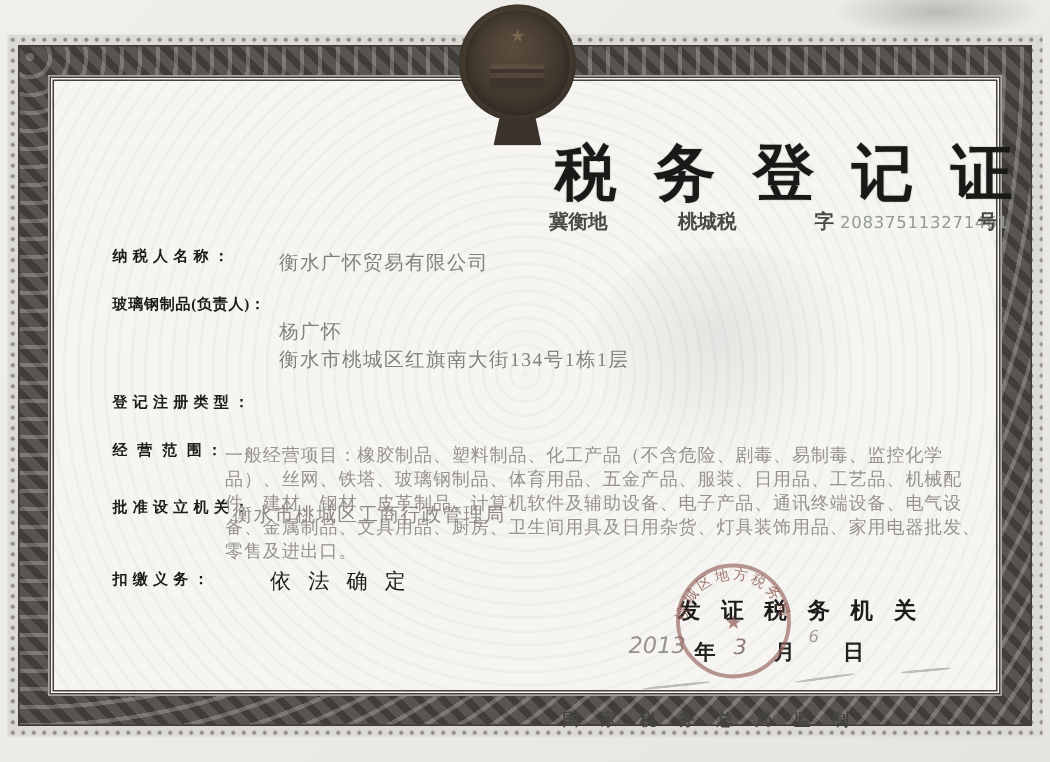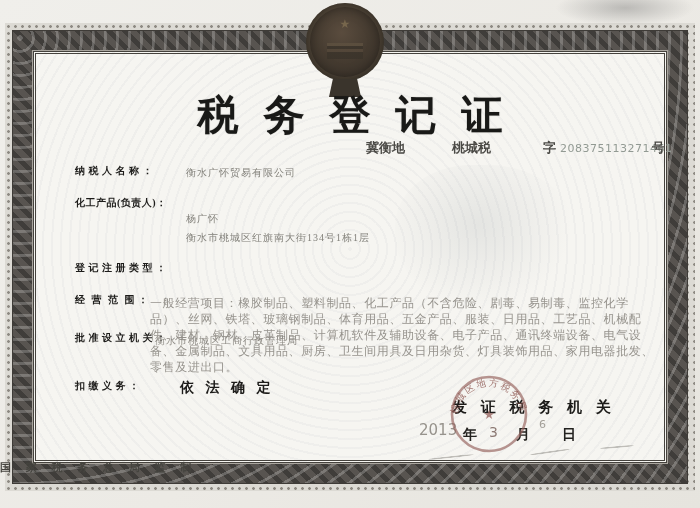--- a/index.html
+++ b/index.html
@@ -33,44 +33,44 @@
     background:radial-gradient(circle at 46% 38%,#5a4c3e 0%,#453b30 45%,#332d26 100%);
     box-shadow:inset 0 0 0 4px rgba(210,190,150,.10), inset 0 0 14px rgba(0,0,0,.6);}
   .emblem .gate{position:absolute;left:22px;top:40px;width:36px;height:16px;
     background:linear-gradient(#5e5140 0 3px,#3a332a 3px 6px,#55483a 6px 9px,#3a332a 9px 16px);opacity:.8;}
   .emblem .star{position:absolute;left:0;top:14px;width:80px;text-align:center;
     color:#7d6c50;font-size:12px;opacity:.85;}
   .emblem .base{position:absolute;left:24px;top:76px;width:32px;height:18px;background:#3a342c;
     clip-path:polygon(12% 0,88% 0,100% 100%,0 100%);}
 
   
-  .title{position:absolute;left:0;top:88px;width:700px;text-align:center;
+  .title{position:absolute;left:0;top:88px;width:700px;text-align:right;
     font-size:41px;font-weight:700;color:#191917;letter-spacing:25px;padding-left:25px;box-sizing:border-box;
     text-shadow:0 0 1px rgba(0,0,0,.4);}
   .serial{position:absolute;top:139px;font-size:13px;color:#4a4945;font-weight:600;}
   .serial.region{left:366px;} .serial.office{left:452px;} .serial.zi{left:543px;}
   .serial.num{left:560px;top:142px;font-family:"DejaVu Sans",sans-serif;font-size:11px;
     font-weight:400;color:#929a93;letter-spacing:.5px;}
   .serial.hao{left:652px;}
 
   .lbl{position:absolute;left:75px;font-size:10px;font-weight:700;color:#1d1c1a;letter-spacing:.5px;white-space:pre;}
-  .val{position:absolute;font-size:10px;color:#82807a;letter-spacing:1px;white-space:pre;}
+  .val{position:absolute;font-size:13px;color:#82807a;letter-spacing:1px;white-space:pre;}
   .scope{position:absolute;left:150px;top:295px;width:514px;font-size:12px;line-height:16px;
     color:#96938d;letter-spacing:.6px;}
   .val.approve{color:#8d8a84;}
-  .val.bold{font-weight:700;color:#1d1c1a;font-size:14px;letter-spacing:4px;}
+  .val.bold{font-weight:400;color:#1d1c1a;font-size:14px;letter-spacing:4px;}
 
   .issuer{position:absolute;left:452px;top:398px;font-size:15px;font-weight:700;color:#1d1c1a;letter-spacing:5px;}
   .dchar{position:absolute;font-size:14px;font-weight:700;color:#23221f;}
-  .dnum{position:absolute;font-family:"DejaVu Sans",sans-serif;color:#97938c;}
+  .dnum{position:absolute;font-family:"DejaVu Sans",sans-serif;color:#97938c;font-style:italic;}
 
   .stamp{position:absolute;left:447px;top:372px;width:84px;height:84px;}
   .scribble{position:absolute;height:0;border-top:2px solid rgba(125,122,116,.45);border-radius:50%;}
 
-  .footer{position:absolute;left:0;top:460px;width:572px;text-align:left;
+  .footer{position:absolute;left:0;top:472px;width:572px;text-align:right;
     font-size:11px;color:#45443f;letter-spacing:6px;font-weight:600;}
 </style>
 </head>
 <body>
 
 <div id="page">
 
   <div class="lace">
     <div class="band">
       <div class="inner"></div>
@@ -91,21 +91,21 @@
 
   <span class="serial region">冀衡地</span>
   <span class="serial office">桃城税</span>
   <span class="serial zi">字</span>
   <span class="serial num">208375113271461</span>
   <span class="serial hao">号</span>
 
   <span class="lbl" style="top:164px">纳 税 人 名 称 ：</span>
   <span class="val" style="left:186px;top:166px">衡水广怀贸易有限公司</span>
 
-  <span class="lbl" style="top:196px">化工产品(负责人)：</span>
+  <span class="lbl" style="top:196px">玻璃钢制品(负责人)：</span>
   <span class="val" style="left:186px;top:212px">杨广怀</span>
 
   <span class="val" style="left:186px;top:231px">衡水市桃城区红旗南大街134号1栋1层</span>
 
   <span class="lbl" style="top:261px">登 记 注 册 类 型 ：</span>
 
   <span class="lbl" style="top:293px">经  营  范  围 ：</span>
   <div class="scope">一般经营项目：橡胶制品、塑料制品、化工产品（不含危险、剧毒、易制毒、监控化学品）、丝网、铁塔、玻璃钢制品、体育用品、五金产品、服装、日用品、工艺品、机械配件、建材、钢材、皮革制品、计算机软件及辅助设备、电子产品、通讯终端设备、电气设备、金属制品、文具用品、厨房、卫生间用具及日用杂货、灯具装饰用品、家用电器批发、零售及进出口。</div>
 
   <span class="lbl" style="top:331px">批 准 设 立 机 关 ：</span>

